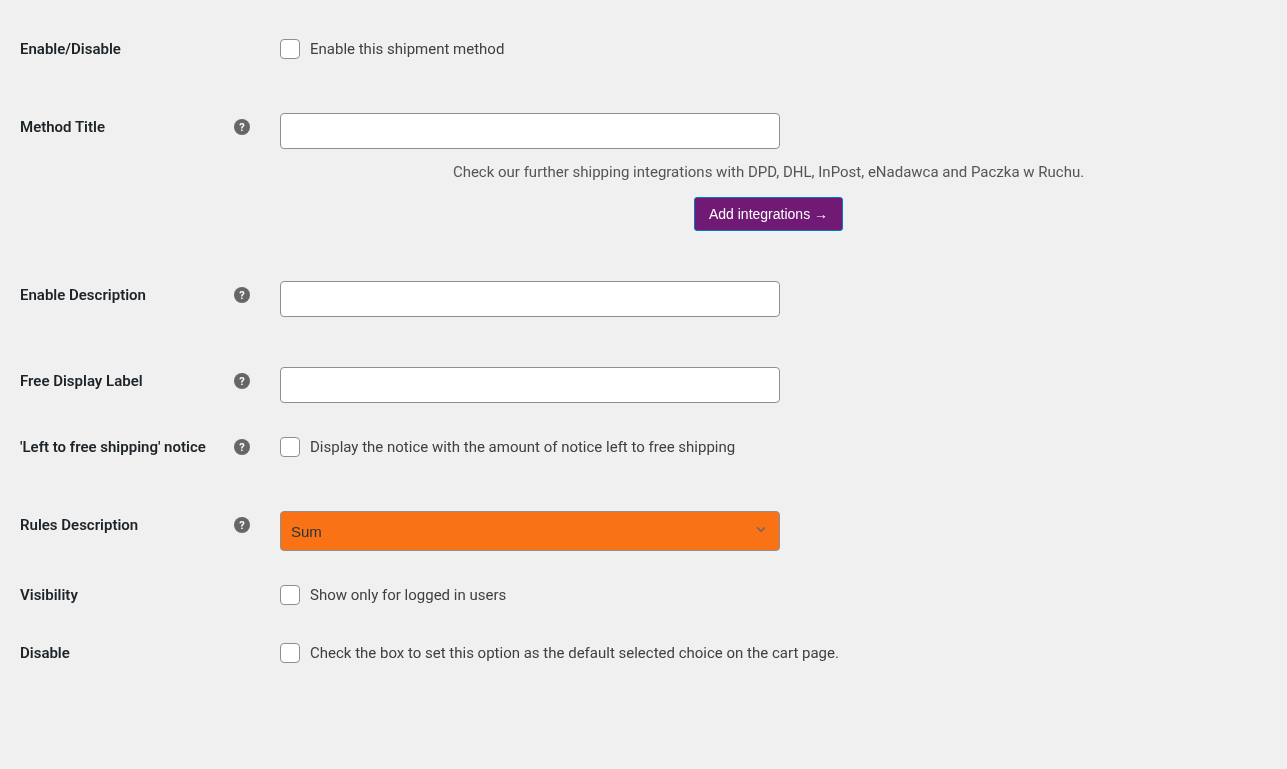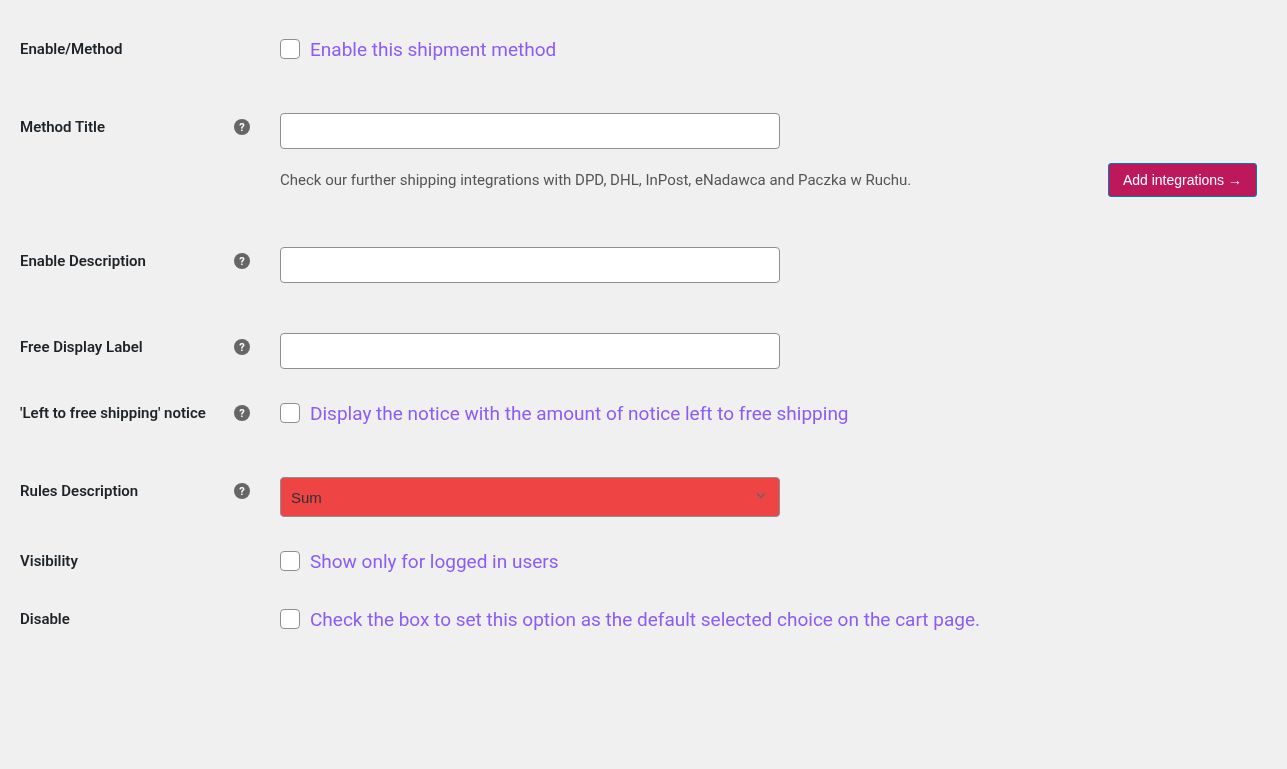--- a/index.html
+++ b/index.html
@@ -64,21 +64,21 @@
       font-size: 14px;
       background-color: #fff;
     }
     .select-input {
       width: 500px;
       height: 40px;
       padding: 4px 32px 4px 10px;
       border: 1px solid #8c8f94;
       border-radius: 4px;
       font-size: 15px;
-      background-color: #ef4444;
+      background-color: #f97316;
       appearance: none;
       -webkit-appearance: none;
       background-repeat: no-repeat;
       background-position: right 12px center;
       color: #2c3338;
     }
     .select-wrapper {
       position: relative;
       display: inline-block;
       width: 500px;
@@ -101,37 +101,38 @@
       height: 20px;
       border: 1px solid #8c8f94;
       border-radius: 4px;
       background-color: #fff;
       cursor: pointer;
       appearance: none;
       -webkit-appearance: none;
       flex-shrink: 0;
     }
     .checkbox-label {
-      font-size: 19px;
-      color: #8b5cf6;
+      font-size: 15px;
+      color: #404040;
     }
     .helper-row {
       display: flex;
       align-items: center;
       justify-content: space-between;
       margin-top: 14px;
       gap: 16px;
+      flex-direction: column;
     }
     .helper-text {
       font-size: 15px;
       color: #555;
       flex: 1;
     }
     .button-primary {
-      background-color: #be185d;
+      background-color: #701a75;
       color: #fff;
       border: 1px solid #007cba;
       border-radius: 3px;
       padding: 8px 14px;
       font-size: 14px;
       cursor: pointer;
       white-space: nowrap;
       text-decoration: none;
     }
     .spacer-row td, .spacer-row th {
@@ -140,21 +141,21 @@
   </style>
 </head>
 <body>
 
 <table class="form-table">
   <tbody>
 
     <tr>
       <th>
         <div class="label-cell">
-          <span>Enable/Method</span>
+          <span>Enable/Disable</span>
         </div>
       </th>
       <td>
         <div class="checkbox-wrapper">
           <input type="checkbox" class="checkbox-input" style="">
           <span class="checkbox-label">Enable this shipment method</span>
         </div>
       </td>
     </tr>
 

